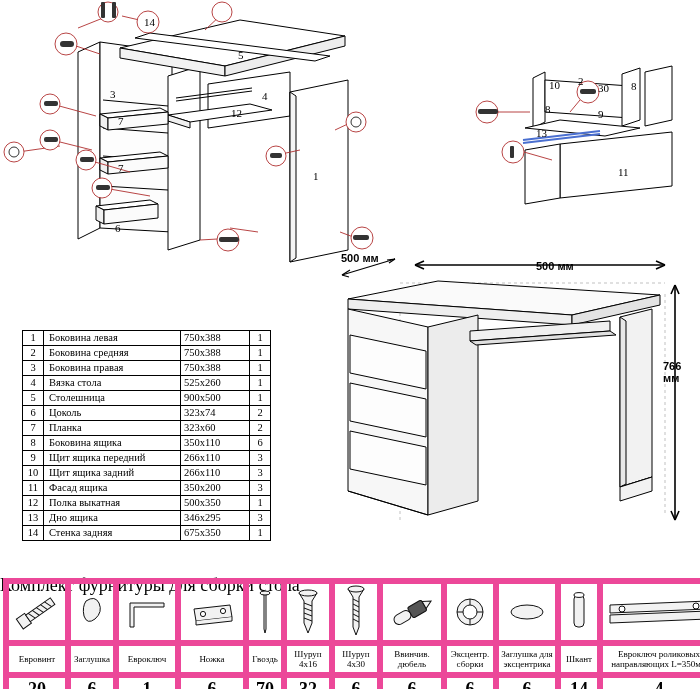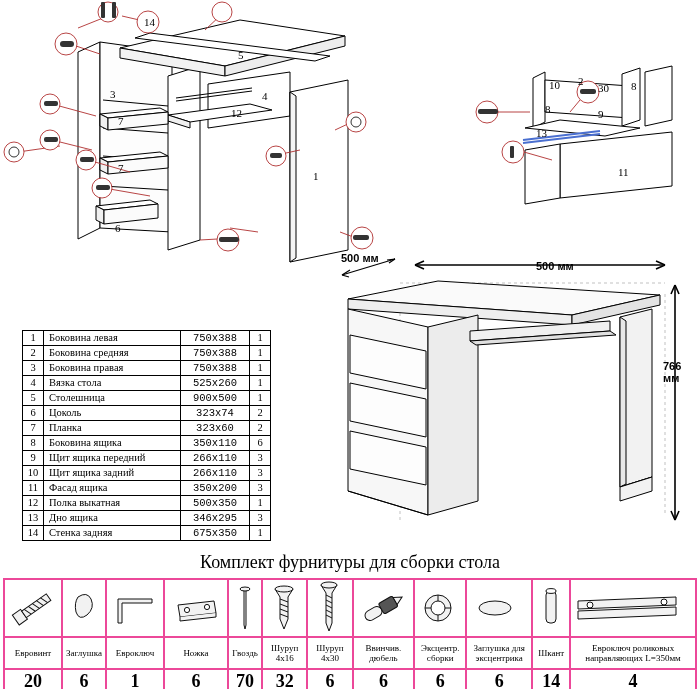--- a/index.html
+++ b/index.html
@@ -26,38 +26,38 @@
   }
   .parts-table td{
     border:1px solid #000;
     padding:0 3px;
     height:14px;
     line-height:14px;
     white-space:nowrap;
   }
   .parts-table td.num{width:14px;text-align:center;}
   .parts-table td.name{width:128px;text-align:left;padding-left:5px;}
-  .parts-table td.dim{width:62px;text-align:center;font-family:Liberation Mono, monospace;}
+  .parts-table td.dim{width:62px;text-align:left;}
   .parts-table td.qty{width:14px;text-align:center;}
 
   
   .kit-title{
-    position:absolute;left:0;top:552px;width:700px;
-    text-align:center;
+    position:absolute;left:0;top:575px;width:700px;
+    text-align:left;
     font-size:18px;
     font-family:"Liberation Serif", serif;
   }
   .kit{
     position:absolute;left:3px;top:578px;
     border-collapse:collapse;
     width:694px;
     font-family:"Liberation Serif", serif;
   }
   .kit td{
-    border:2px solid #ec4899;
+    border:6px solid #ec4899;
     text-align:center;
     vertical-align:middle;
   }
   .kit .pic{height:56px;}
   .kit .lbl{height:32px;font-size:9px;line-height:10px;padding:1px 1px;}
   .kit .cnt{height:22px;font-size:18px;font-weight:bold;}
 
   
   .dimlabel{position:absolute;font-size:11px;font-weight:bold;font-family:"Liberation Sans", sans-serif;}
   #dim-500{left:341px;top:252px;}

